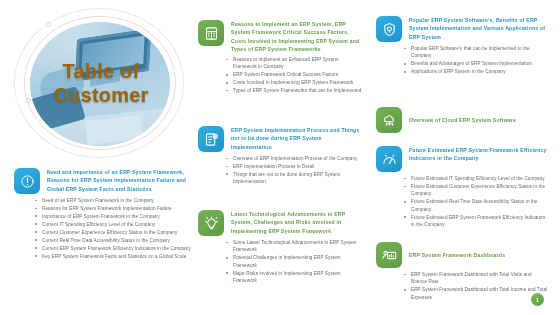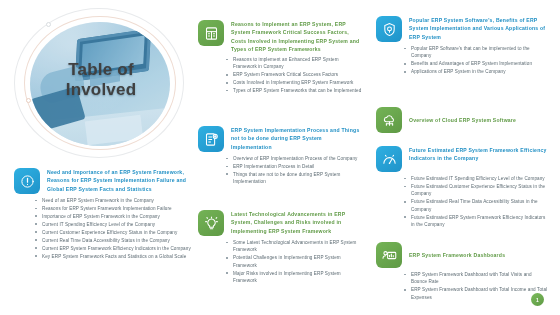--- a/index.html
+++ b/index.html
@@ -103,22 +103,22 @@
   }
   .photo-tint {
     position: absolute; inset: 0;
     background: rgba(120,175,205,.20);
   }
   .hero-title {
     position: absolute;
     left: 0; top: 54px;
     width: 186px;
     text-align: center;
-    color: #404040;
-    font-size: 17px;
+    color: #a16207;
+    font-size: 20px;
     font-weight: bold;
     line-height: 1.18;
     letter-spacing: .2px;
     text-shadow: 0 1px 2px rgba(40,80,105,.45);
   }
 
   
   .block { position: absolute; }
   .blk-head { display: flex; align-items: flex-start; }
   .icon {
@@ -219,21 +219,21 @@
       <div class="ph-monitor"></div>
       <div class="ph-screen"></div>
       <div class="ph-stand"></div>
       <div class="ph-hand-l"></div>
       <div class="ph-tablet"></div>
       <div class="photo-tint"></div>
     </div>
 
     <div class="hero-title">
       <div>Table of</div>
-      <div>Involved</div>
+      <div>Customer</div>
     </div>
   </div>
 
   <div class="block col-left">
     <div class="blk-head">
       <div class="icon blue">
         <svg width="15" height="15" viewBox="0 0 24 24" fill="none" stroke="#fff" stroke-width="2" stroke-linecap="round">
           <circle cx="12" cy="12" r="9" stroke="#fff" stroke-width="1.6"></circle>
           <line x1="12" y1="7" x2="12" y2="13"></line>
           <circle cx="12" cy="16.6" r=".9" fill="#fff" stroke="none"></circle>

